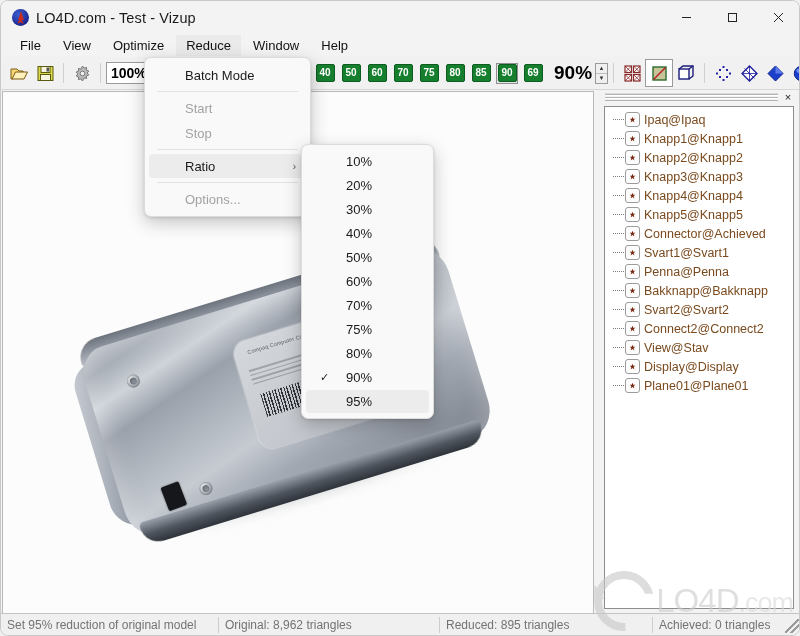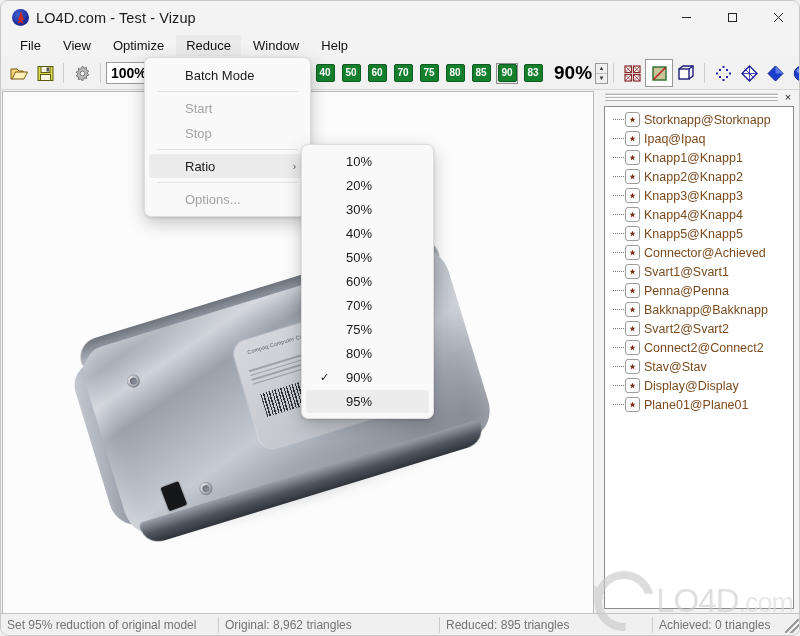--- a/index.html
+++ b/index.html
@@ -385,21 +385,21 @@
     <div class="ratio-btn">
         <span class="ratio-glyph">80</span>
       </div>
     <div class="ratio-btn">
         <span class="ratio-glyph">85</span>
       </div>
     <div class="ratio-btn sel">
         <span class="ratio-glyph">90</span>
       </div>
     <div class="ratio-btn">
-        <span class="ratio-glyph">83</span>
+        <span class="ratio-glyph">69</span>
       </div>
 
     <div class="pct-label">90%</div>
     <div class="spinner">
       <div class="spin-up">▲</div>
       <div class="spin-dn">▼</div>
     </div>
 
     <div class="tb-sep"></div>
 
@@ -495,27 +495,20 @@
     <div class="tp-title">
       <div class="tp-grip"></div>
       <div class="tp-close">×</div>
     </div>
     <div class="tp-body">
       <div class="tnode">
           <span class="tdash"></span>
           <span class="tbox">
             <i></i>
           </span>
-          <span class="tlabel">Storknapp@Storknapp</span>
-        </div>
-      <div class="tnode">
-          <span class="tdash"></span>
-          <span class="tbox">
-            <i></i>
-          </span>
           <span class="tlabel">Ipaq@Ipaq</span>
         </div>
       <div class="tnode">
           <span class="tdash"></span>
           <span class="tbox">
             <i></i>
           </span>
           <span class="tlabel">Knapp1@Knapp1</span>
         </div>
       <div class="tnode">
@@ -586,21 +579,21 @@
           <span class="tbox">
             <i></i>
           </span>
           <span class="tlabel">Connect2@Connect2</span>
         </div>
       <div class="tnode">
           <span class="tdash"></span>
           <span class="tbox">
             <i></i>
           </span>
-          <span class="tlabel">Stav@Stav</span>
+          <span class="tlabel">View@Stav</span>
         </div>
       <div class="tnode">
           <span class="tdash"></span>
           <span class="tbox">
             <i></i>
           </span>
           <span class="tlabel">Display@Display</span>
         </div>
       <div class="tnode">
           <span class="tdash"></span>

